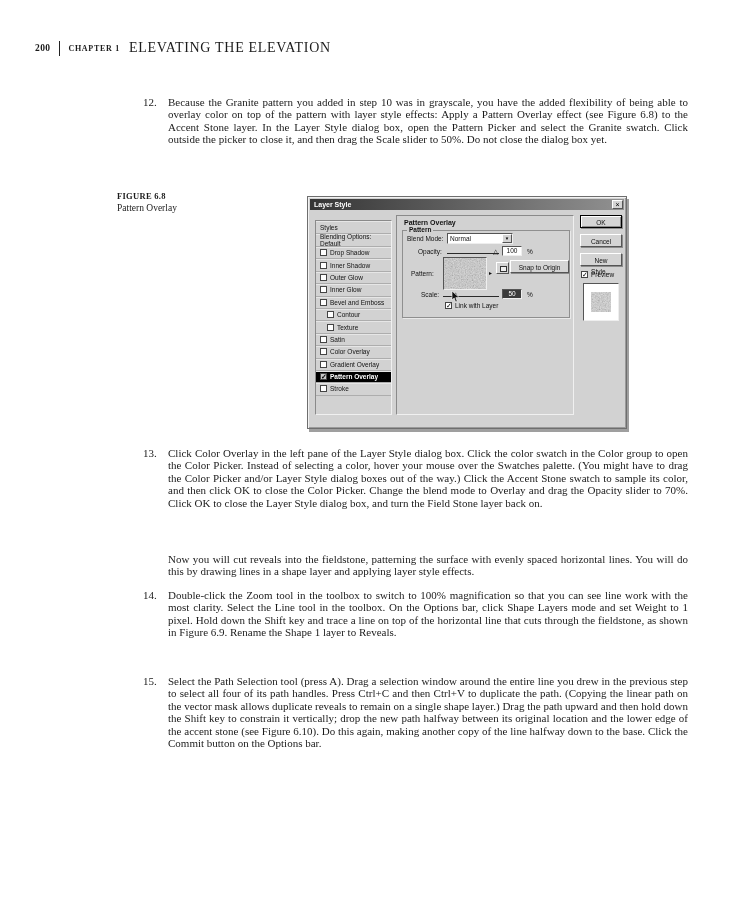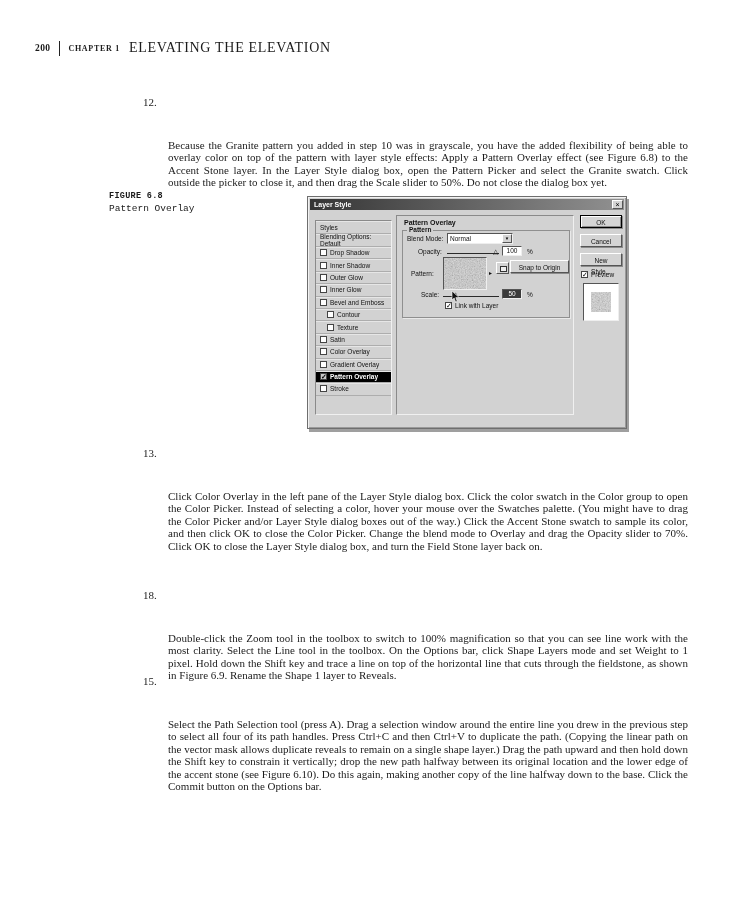--- a/index.html
+++ b/index.html
@@ -8,25 +8,25 @@
   
   .runhead{position:absolute;left:35px;top:40px;display:flex;align-items:center;}
   .pagenum{font-weight:bold;font-size:9.5px;letter-spacing:.4px;}
   .hdr-rule{width:1px;height:15px;background:#222;margin:0 8px 0 9px;}
   .chapter{font-weight:bold;font-size:8px;letter-spacing:.7px;}
   .chapter-title{font-size:14px;letter-spacing:.7px;margin-left:9px;}
 
   
   .step{position:absolute;left:143px;display:flex;}
   .step-num{font-weight:normal;font-size:11px;line-height:12.4px;width:25px;flex:none;}
-  .step-text{font-size:11px;line-height:12.4px;text-align:justify;width:520px;hyphens:auto;margin-top:43px;}
+  .step-text{font-size:11px;line-height:12.4px;text-align:justify;width:520px;hyphens:auto;}
   .plainpara{position:absolute;left:168px;width:520px;font-size:11px;line-height:12.4px;text-align:justify;}
 
   
-  .figcap{position:absolute;left:109px;top:191px;font-family:Liberation Mono, monospace;}
+  .figcap{position:absolute;left:117px;top:191px;}
   .fig-label{font-weight:bold;font-size:8.5px;letter-spacing:.3px;}
   .fig-name{font-size:9.5px;margin-top:2px;}
 
   
   .dialog{position:absolute;left:307px;top:196px;width:318px;height:231px;background:#d2d2d2;
           border:1px solid #6e6e6e;box-shadow:inset 1px 1px 0 #f2f2f2,inset -1px -1px 0 #9a9a9a,2px 3px 0 #9f9f9f;
           font-family:"Liberation Sans",sans-serif;font-size:6.5px;color:#111;}
   .titlebar{position:absolute;left:2px;top:2px;right:2px;height:11px;background:linear-gradient(90deg,#353535,#919191);
             color:#fff;font-weight:bold;font-size:7px;line-height:11px;padding-left:4px;box-sizing:border-box;}
   .close-btn{position:absolute;right:1px;top:1px;width:11px;height:9px;background:#d4d4d4;border:1px solid;
@@ -234,23 +234,24 @@
           </svg>
       </span>
     </div>
   </div>
 
   <div class="step" style="top:447px;">
     <span class="step-num">13.</span>
     <span class="step-text">Click Color Overlay in the left pane of the Layer Style dialog box. Click the color swatch in the Color group to open the Color Picker. Instead of selecting a color, hover your mouse over the Swatches palette. (You might have to drag the Color Picker and/or Layer Style dialog boxes out of the way.) Click the Accent Stone swatch to sample its color, and then click OK to close the Color Picker. Change the blend mode to Overlay and drag the Opacity slider to 70%. Click OK to close the Layer Style dialog box, and turn the Field Stone layer back on.</span>
   </div>
 
+  <div class="plainpara" style="top:553px;">Now you will cut reveals into the fieldstone, patterning the surface with evenly spaced horizontal lines. You will do this by drawing lines in a shape layer and applying layer style effects.</div>
 
   <div class="step" style="top:589px;">
-    <span class="step-num">18.</span>
+    <span class="step-num">14.</span>
     <span class="step-text">Double-click the Zoom tool in the toolbox to switch to 100% magnification so that you can see line work with the most clarity. Select the Line tool in the toolbox. On the Options bar, click Shape Layers mode and set Weight to 1 pixel. Hold down the Shift key and trace a line on top of the horizontal line that cuts through the fieldstone, as shown in Figure 6.9. Rename the Shape 1 layer to Reveals.</span>
   </div>
 
   <div class="step" style="top:675px;">
     <span class="step-num">15.</span>
     <span class="step-text">Select the Path Selection tool (press A). Drag a selection window around the entire line you drew in the previous step to select all four of its path handles. Press Ctrl+C and then Ctrl+V to duplicate the path. (Copying the linear path on the vector mask allows duplicate reveals to remain on a single shape layer.) Drag the path upward and then hold down the Shift key to constrain it vertically; drop the new path halfway between its original location and the lower edge of the accent stone (see Figure 6.10). Do this again, making another copy of the line halfway down to the base. Click the Commit button on the Options bar.</span>
   </div>
 
 </div>
 

